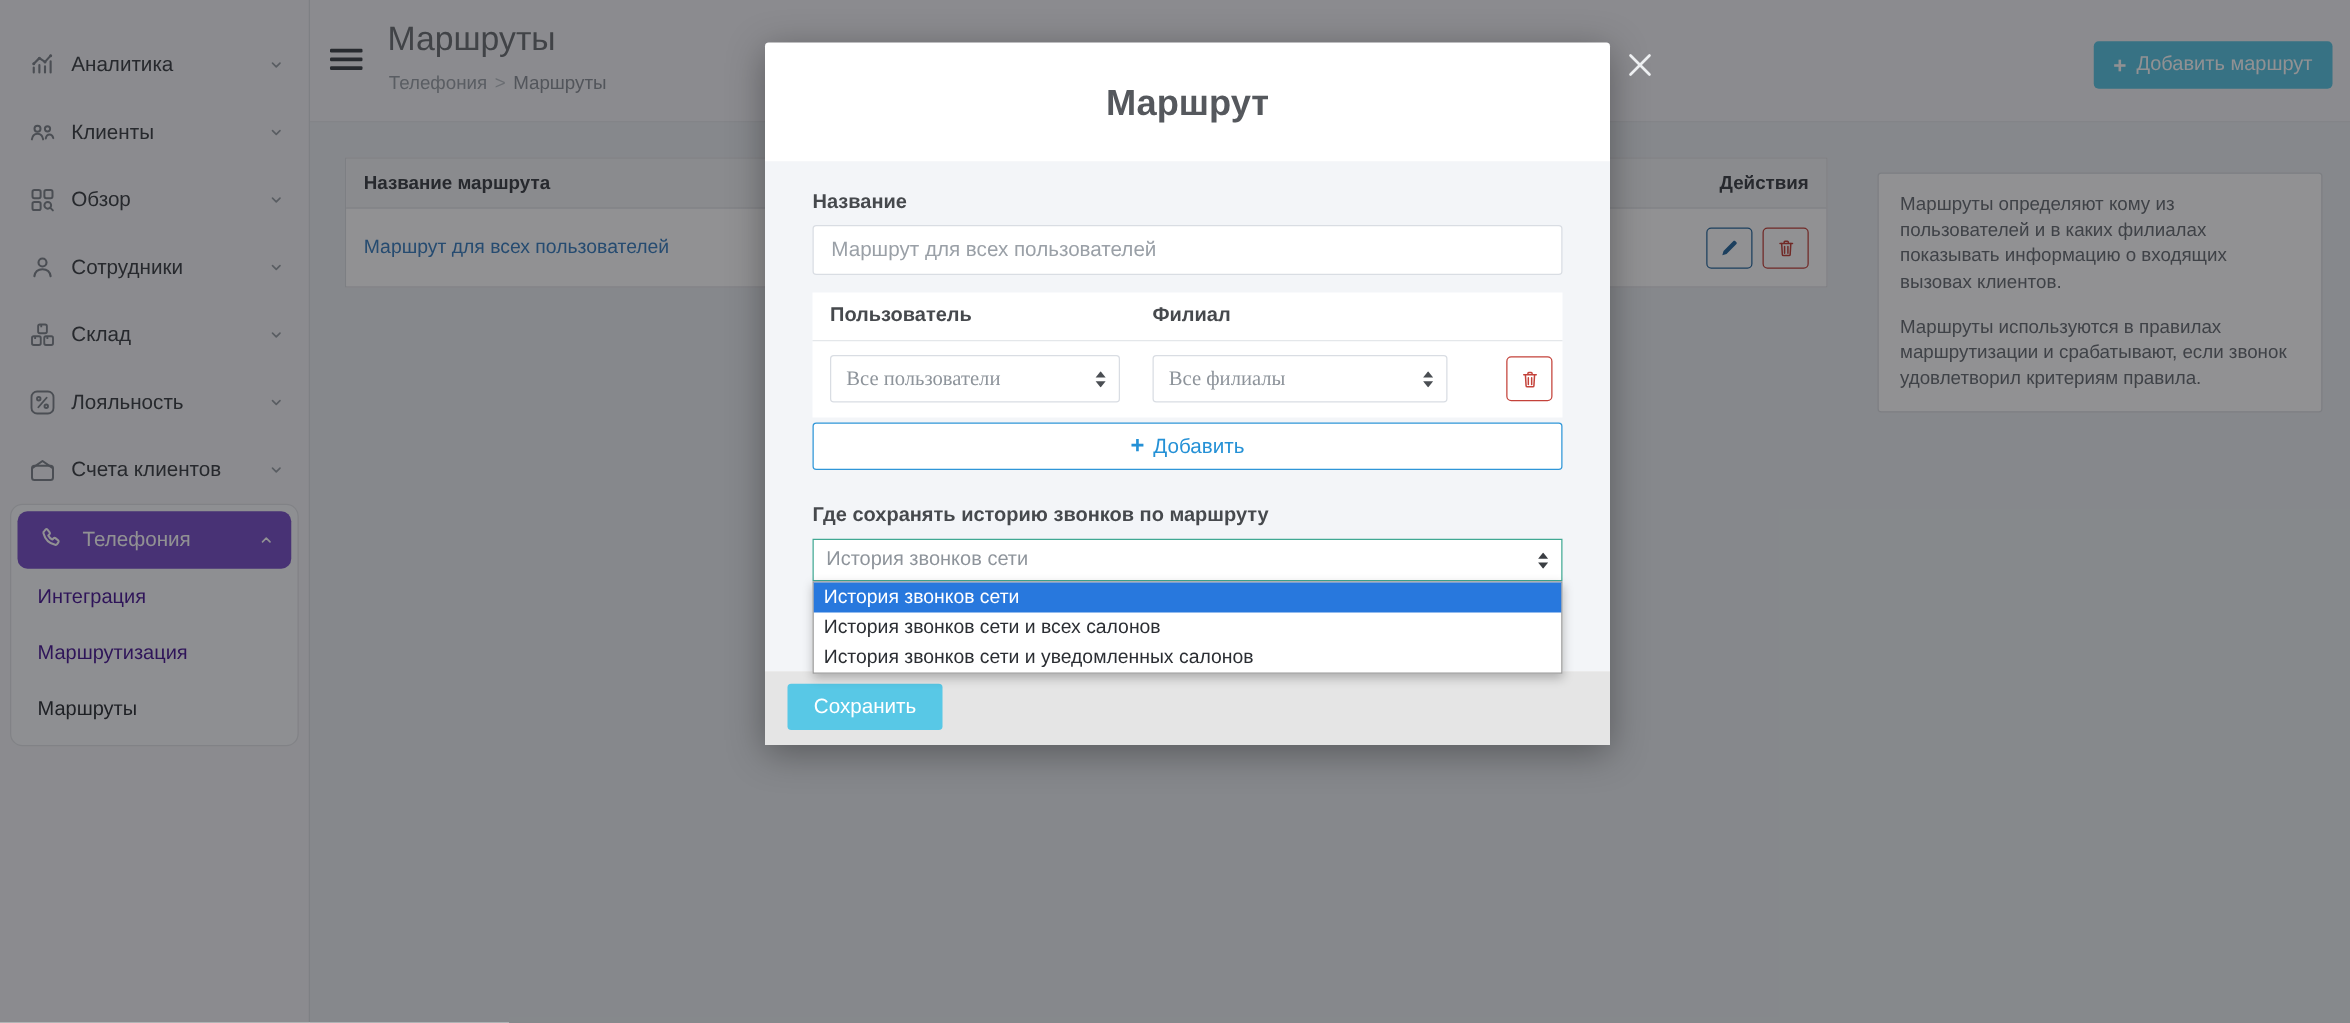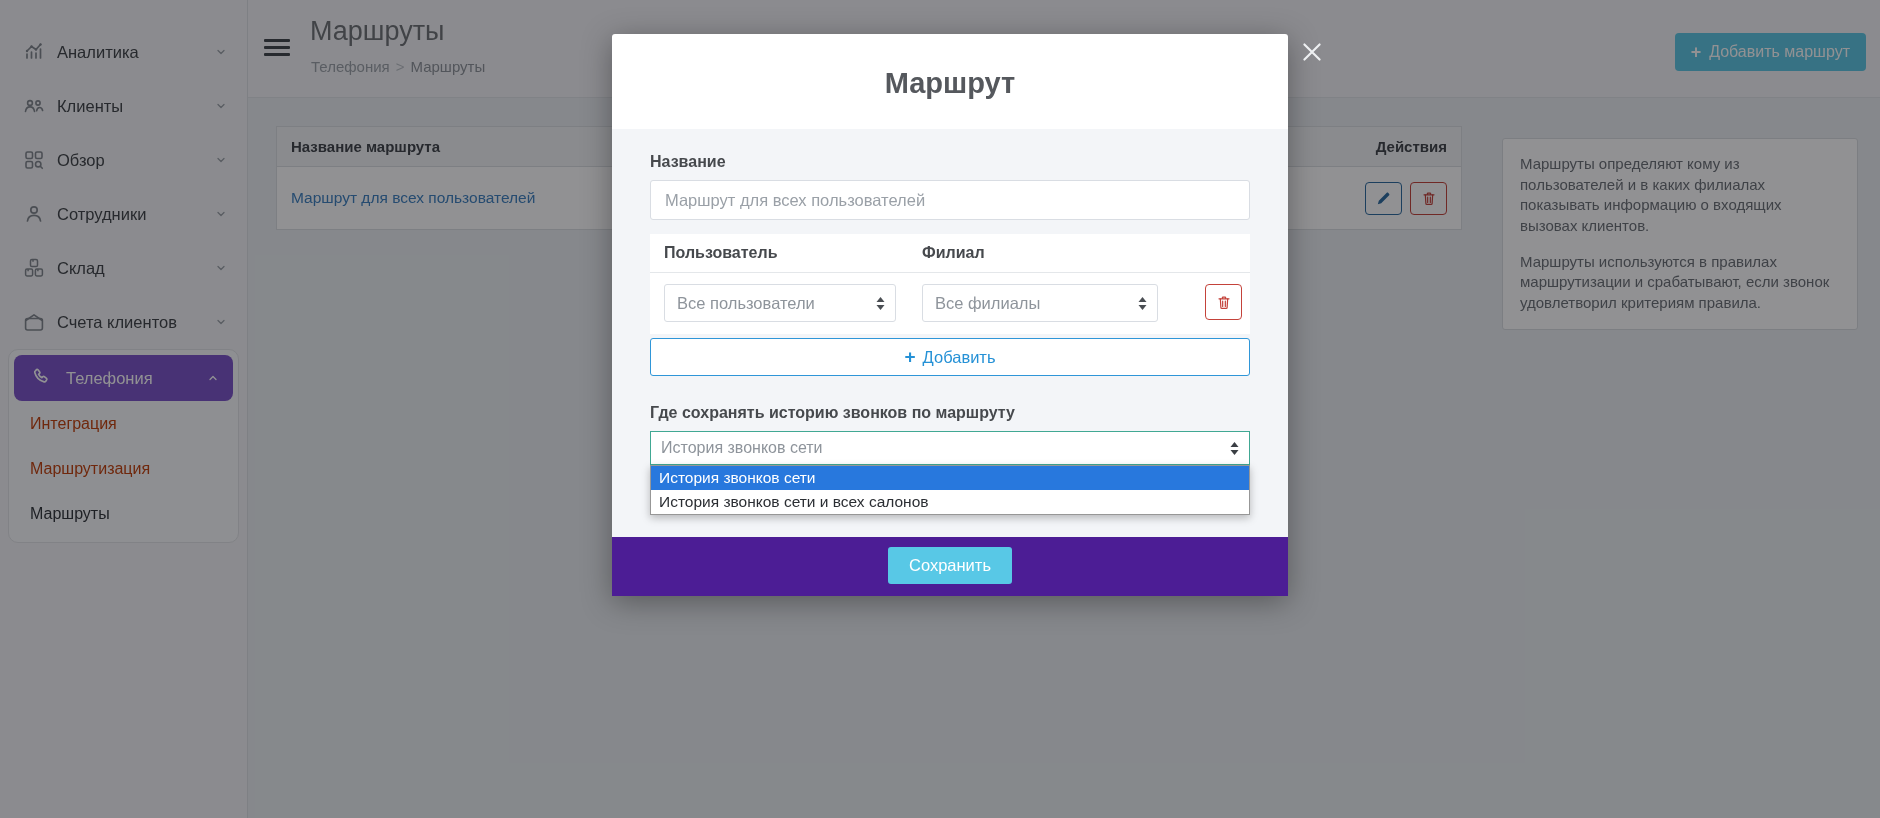--- a/index.html
+++ b/index.html
@@ -39,21 +39,21 @@
     margin:0 8px; background:#fafbfd; border:1px solid #e2e4e8;
     border-radius:10px; padding:5px 0 6px;
   }
   .nav-item.active-pill {
     height:46px; margin:0 5px; background:#7a52c8; border-radius:8px;
     color:#ffffff; padding:0 14px 0 16px;
   }
   .nav-item.active-pill .nav-ic { margin-right:12px; }
   .sub-item {
     height:45px; display:flex; align-items:center; padding-left:21px;
-    font-size:16px; color:#c2410c; cursor:pointer;
+    font-size:16px; color:#4c1d95; cursor:pointer;
   }
   .sub-item.active { color:#2f3338; }
 
   
   .topbar {
     position:absolute; left:248px; top:0; right:0; height:98px;
     background:#f4f5f7; border-bottom:1px solid #e0e3e7;
   }
   .hamburger { position:absolute; left:16px; top:39px; width:26px; cursor:pointer; }
   .hamburger div { height:3px; background:#3f444a; border-radius:1px; margin-bottom:4px; }
@@ -116,21 +116,21 @@
     width:100%; height:40px; background:#fff; border:1px solid #d9dde3; border-radius:3px;
     padding:0 14px; font-size:16.5px; font-family:inherit; color:#333;
   }
   .text-input::placeholder { color:#9aa0a7; }
 
   .rows-card { margin-top:14px; background:#fff; }
   .rows-head { display:flex; padding:10px 14px; border-bottom:1px solid #e4e7ea; }
   .rows-head .col { font-size:16px; font-weight:bold; color:#46494d; }
   .col-user { width:232px; margin-right:26px; }
   .col-branch { width:228px; }
-  .rows-line { display:flex; padding:11px 8px 12px 14px; }
+  .rows-line { display:flex; align-items:center; padding:11px 8px 12px 14px;font-family:Liberation Serif, serif; }
   .select-box {
     height:38px; background:#fff; border:1px solid #d9dde3; border-radius:3px;
     display:flex; align-items:center; justify-content:space-between;
     padding:0 10px 0 12px; font-size:16.5px; color:#8e949b; cursor:pointer;
   }
   .sel-user { width:232px; margin-right:26px; }
   .sel-branch { width:236px; }
   .trash-btn {
     width:37px; height:36px; margin-left:auto; background:#fff;
     border:1px solid #c4423a; border-radius:4px;
@@ -153,21 +153,21 @@
   .dropdown-list {
     position:absolute; top:100%; left:0; right:0; z-index:20;
     background:#fff; border:1px solid #979797; box-shadow:0 3px 8px rgba(0,0,0,0.25);
   }
   .dd-option {
     height:24px; line-height:24px; padding:0 8px;
     font-size:15.5px; color:#2b2e33; white-space:nowrap; overflow:hidden; cursor:pointer;
   }
   .dd-option.selected { background:#2878dd; color:#fff; }
 
-  .modal-footer { background:#4c1d95; padding:10px 18px 12px; display:flex; justify-content:center; }
+  .modal-footer { background:#e5e5e5; padding:10px 18px 12px; display:flex; justify-content:flex-start; }
   .save-btn {
     background:#58c8e6; border:none; border-radius:3px; color:#fff;
     font-size:16.5px; font-family:inherit; padding:9px 21px; cursor:pointer;
   }
 </style>
 </head>
 <body>
 
 <div class="app">
 
@@ -254,20 +254,36 @@
             </svg>
         </span>
         <span>Склад</span>
         <span class="nav-chev">
             <svg width="12" height="12" viewBox="0 0 24 24">
               <polyline points="6,9 12,15 18,9" fill="none" stroke="#9aa0a7" stroke-width="2.6" stroke-linecap="round" stroke-linejoin="round"></polyline>
             </svg>
           </span>
       </div>
 
+      <div class="nav-item">
+        <span class="nav-ic">
+          <svg width="24" height="24" viewBox="0 0 24 24" fill="none" stroke="#80868d" stroke-width="1.5" stroke-linecap="round">
+              <rect x="3.2" y="3.2" width="17.6" height="17.6" rx="4.5"></rect>
+              <path d="M15.3 8.2 L8.7 15.8"></path>
+              <circle cx="9" cy="9" r="1.4"></circle>
+              <circle cx="15" cy="15" r="1.4"></circle>
+            </svg>
+        </span>
+        <span>Лояльность</span>
+        <span class="nav-chev">
+            <svg width="12" height="12" viewBox="0 0 24 24">
+              <polyline points="6,9 12,15 18,9" fill="none" stroke="#9aa0a7" stroke-width="2.6" stroke-linecap="round" stroke-linejoin="round"></polyline>
+            </svg>
+          </span>
+      </div>
 
       <div class="nav-item">
         <span class="nav-ic">
           <svg width="24" height="24" viewBox="0 0 24 24" fill="none" stroke="#80868d" stroke-width="1.6" stroke-linejoin="round">
               <rect x="3.6" y="8.5" width="16.8" height="11.5" rx="2"></rect>
               <path d="M3.8 10.5 L12 4.8 L20.2 10.5"></path>
             </svg>
         </span>
         <span>Счета клиентов</span>
         <span class="nav-chev">
@@ -421,20 +437,21 @@
         <span>
             <svg width="9" height="13" viewBox="0 0 9 13">
               <path d="M4.5 0 L8.5 5 L0.5 5 Z" fill="#3a3e43"></path>
               <path d="M0.5 8 L8.5 8 L4.5 13 Z" fill="#3a3e43"></path>
             </svg>
           </span>
       </div>
       <div class="dropdown-list">
         <div class="dd-option selected">История звонков сети</div>
         <div class="dd-option">История звонков сети и всех салонов</div>
+        <div class="dd-option">История звонков сети и уведомленных салонов</div>
       </div>
     </div>
   </div>
 
   <div class="modal-footer">
     <button class="save-btn">Сохранить</button>
   </div>
 </div>
 
 </body></html>

